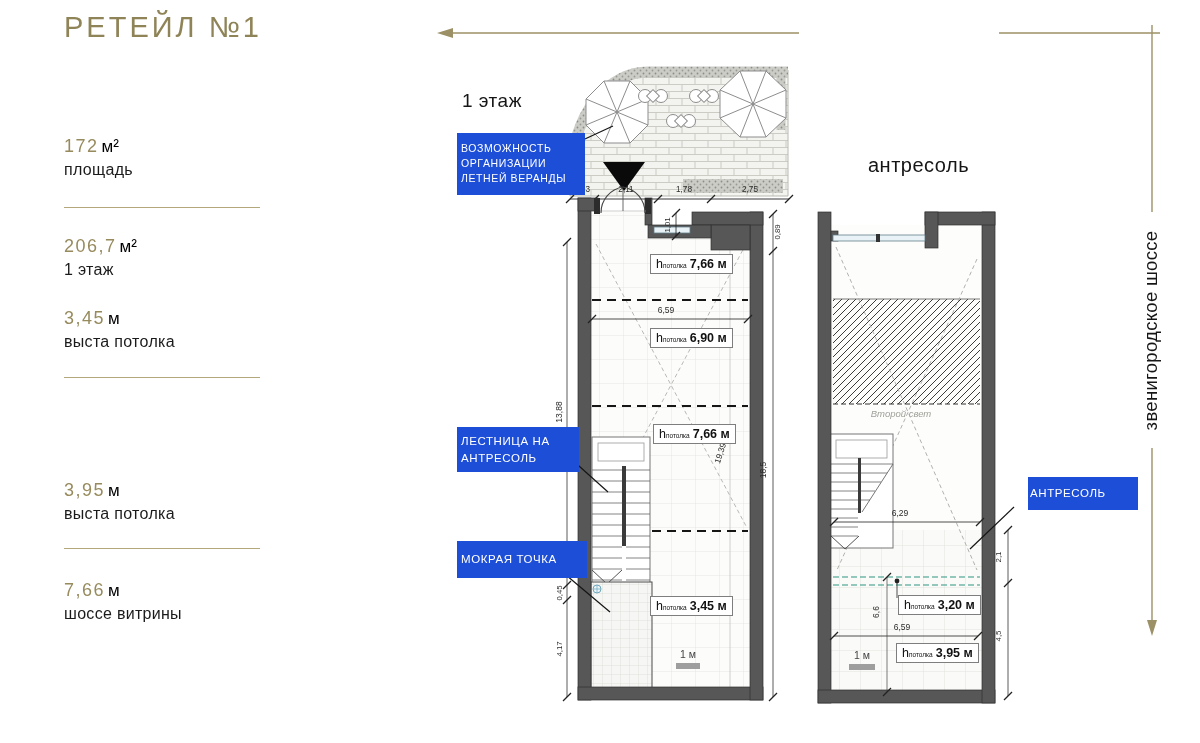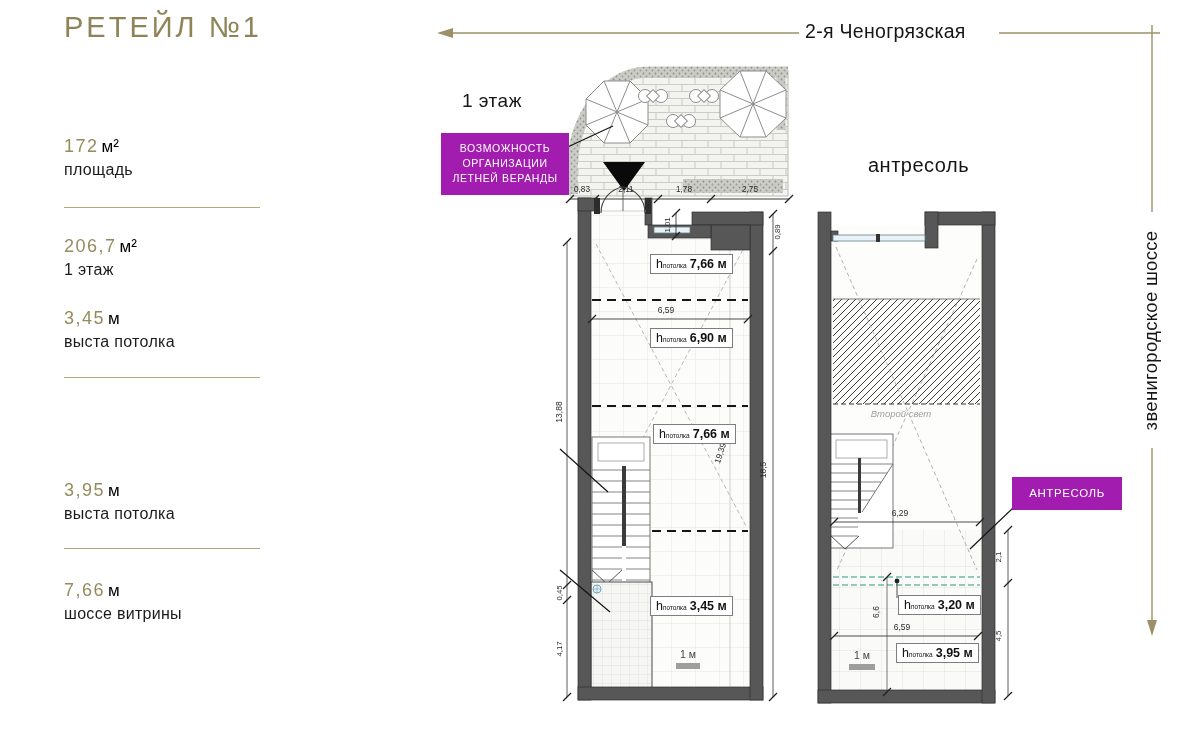--- a/index.html
+++ b/index.html
@@ -18,21 +18,21 @@
 
   
   .street-top{left:805px;top:20px;font-size:19.5px;letter-spacing:.3px;}
   .street-right{left:1032px;top:318px;width:241px;height:25px;transform:rotate(-90deg);
                 font-size:18.5px;text-align:center;letter-spacing:.3px;}
   .plan-title{font-size:19px;letter-spacing:.5px;}
   .t-floor1{left:462px;top:90px;}
   .t-mezz{left:868px;top:154px;font-size:20px;}
 
   
-  .callout{background:#a21caf;color:#ffffff;text-align:center;letter-spacing:.6px;line-height:1.45;}
+  .callout{background:#1d4ed8;color:#ffffff;text-align:left;letter-spacing:.6px;line-height:1.45;margin-left:16px;}
   .c-veranda{left:441px;top:133px;width:120px;font-size:10.5px;padding:8px 4px;}
   .c-stairs{left:441px;top:427px;width:114px;font-size:11.5px;padding:6px 4px;}
   .c-wet{left:441px;top:541px;width:122px;font-size:11.5px;padding:10px 4px;}
   .c-antresol{left:1012px;top:477px;width:106px;font-size:11.5px;padding:8px 2px;}
 
   
   .hbox{display:flex;align-items:baseline;background:#fff;border:1.5px solid #7e7e7e;
         padding:2px 5px;color:#111;white-space:nowrap;}
   .hbox .hp{font-size:12.5px;}
   .hbox .hs{font-size:6.5px;}
@@ -335,26 +335,27 @@
     <div><span class="val">3,95</span><span class="unit">м</span></div>
     <div class="lab">выста потолка</div>
   </div>
   <div class="abs divider" style="top:548px;"></div>
 
   <div class="abs stat" style="top:580px;">
     <div><span class="val">7,66</span><span class="unit">м</span></div>
     <div class="lab">шоссе витрины</div>
   </div>
 
-  <div class="abs street-top">2-я Ченогрязская</div>
   <div class="abs street-right">звенигородское шоссе</div>
   <div class="abs plan-title t-floor1">1 этаж</div>
   <div class="abs plan-title t-mezz">антресоль</div>
 
   <div class="abs callout c-veranda">ВОЗМОЖНОСТЬ ОРГАНИЗАЦИИ ЛЕТНЕЙ ВЕРАНДЫ</div>
+  <div class="abs callout c-stairs">ЛЕСТНИЦА НА АНТРЕСОЛЬ</div>
+  <div class="abs callout c-wet">МОКРАЯ ТОЧКА</div>
   <div class="abs callout c-antresol">АНТРЕСОЛЬ</div>
 
   <div class="abs hbox hb1">
     <span class="hp">h</span>
       <span class="hs">потолка</span>
       <span class="hv">7,66 м</span>
   </div>
   <div class="abs hbox hb2">
     <span class="hp">h</span>
       <span class="hs">потолка</span>

